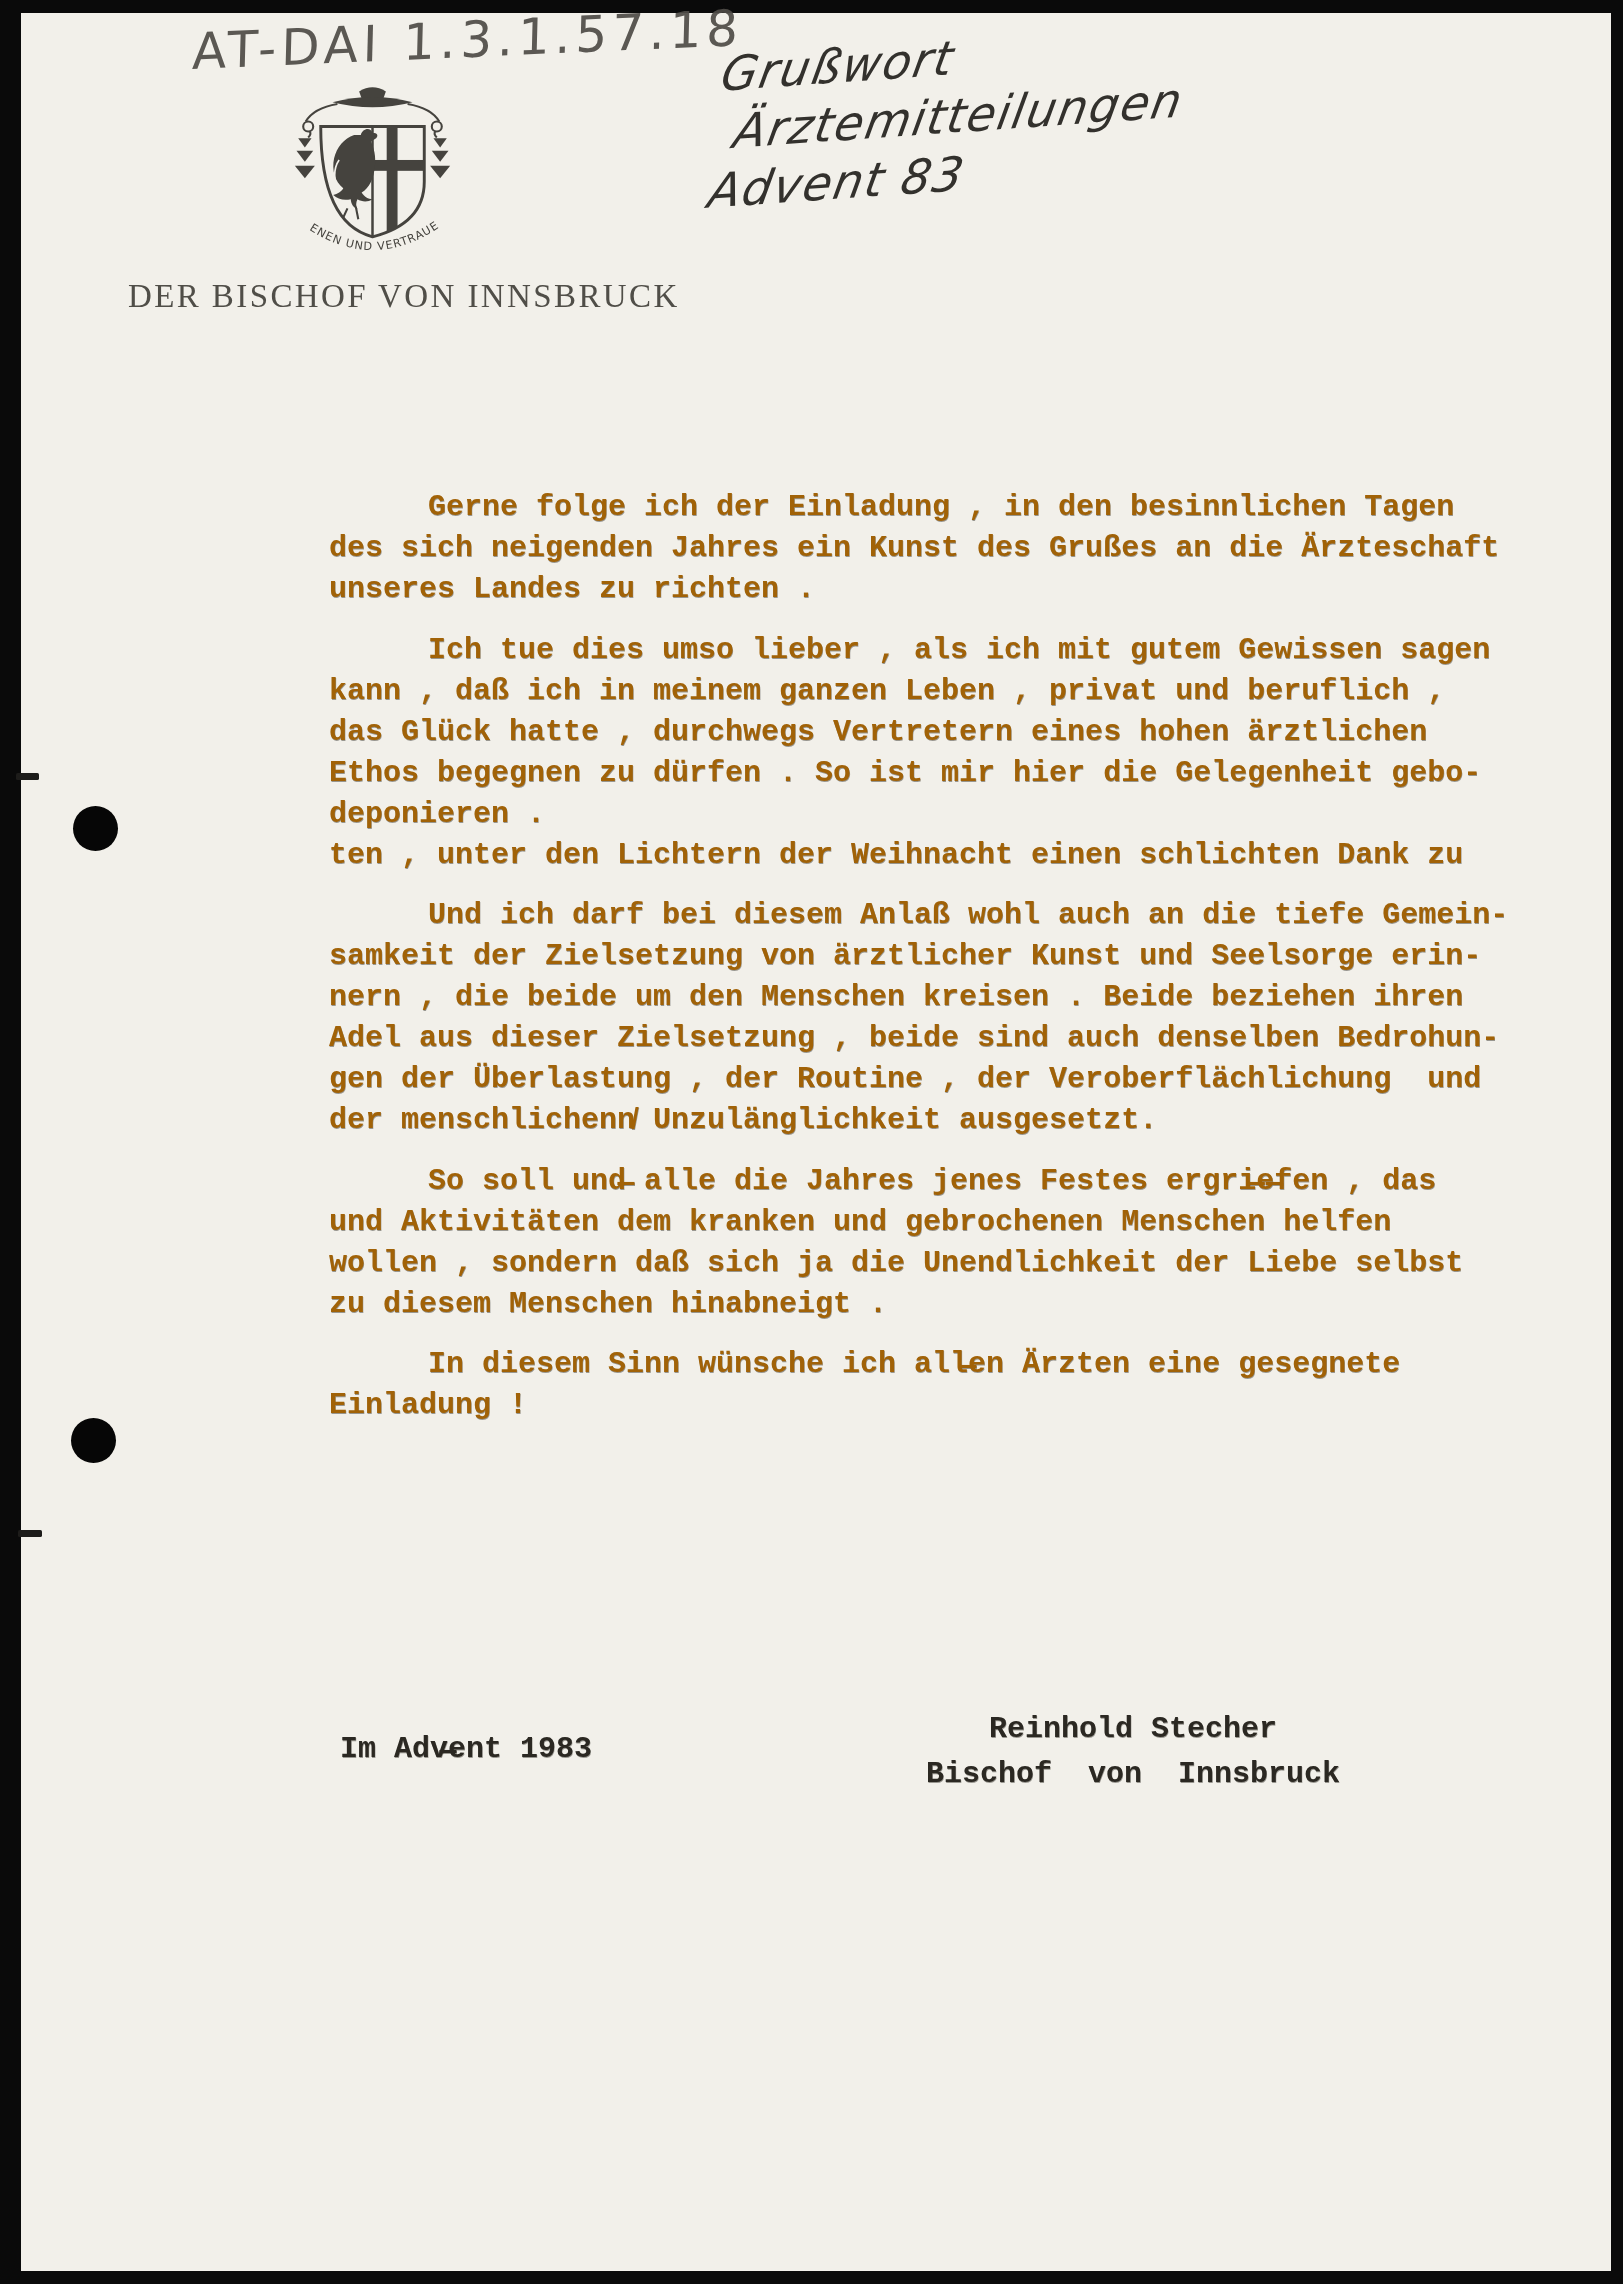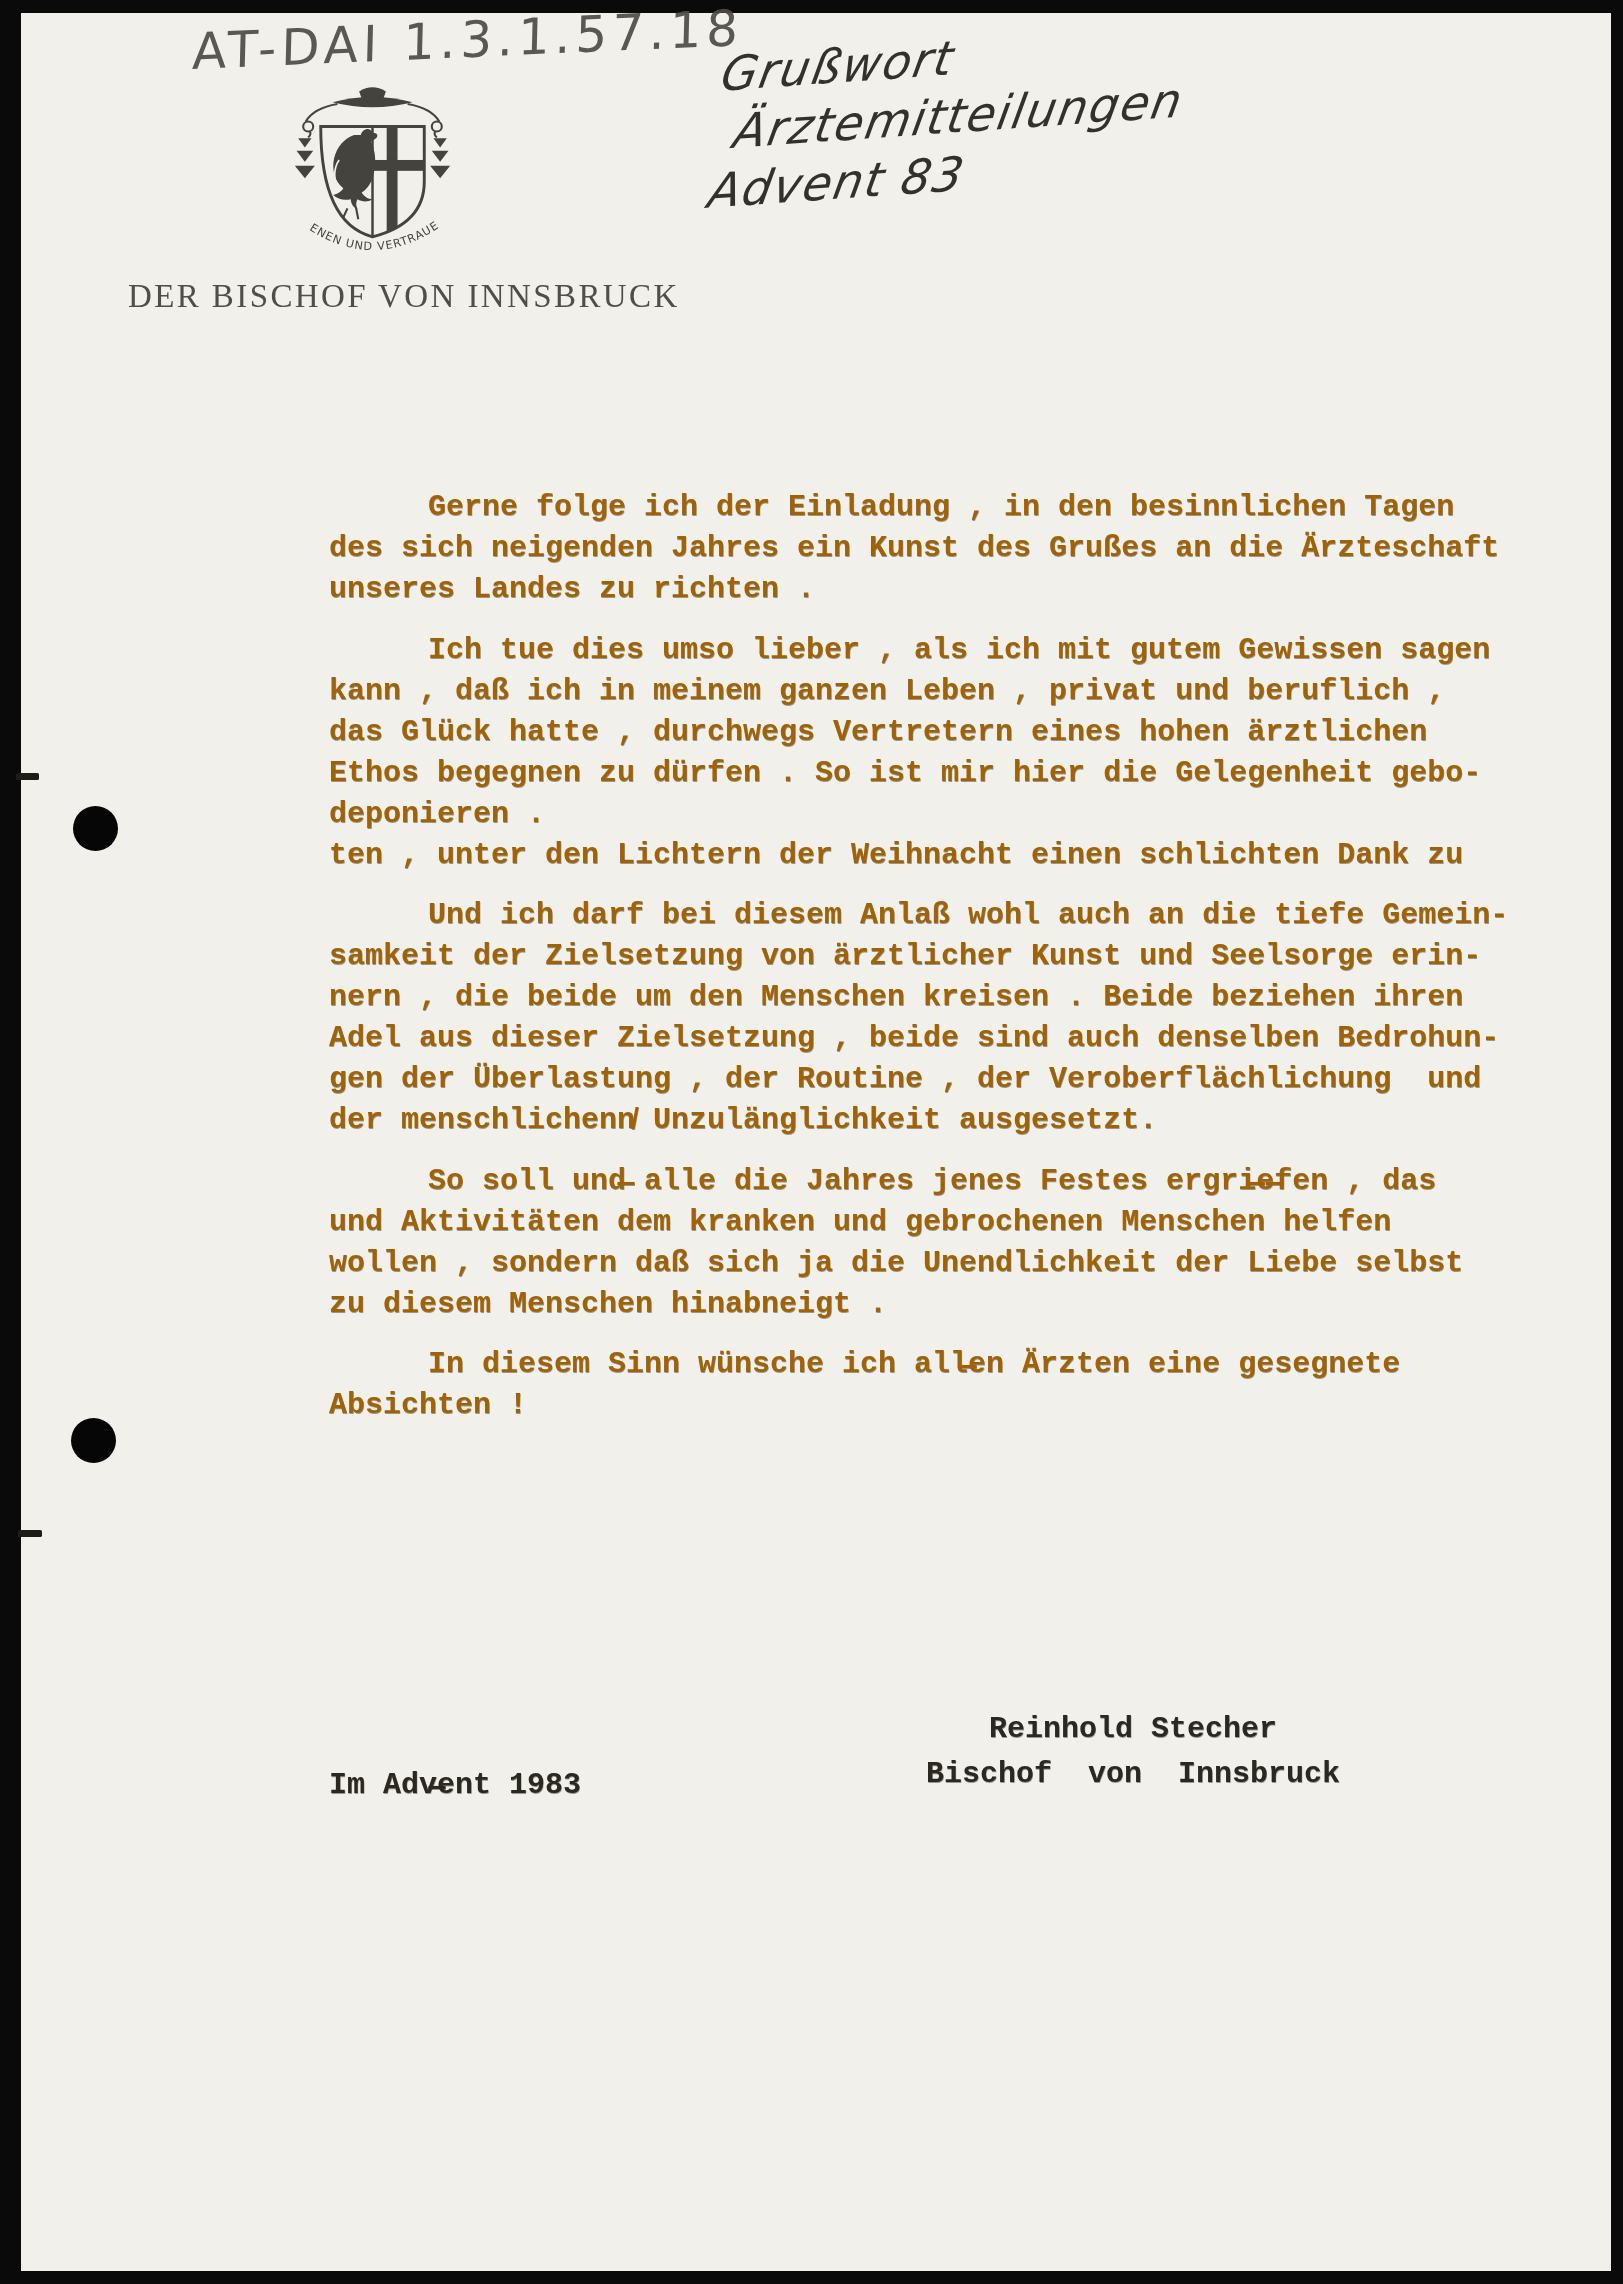--- a/index.html
+++ b/index.html
@@ -72,26 +72,25 @@
     font-size:30px;line-height:41px;
     font-weight:700;
     color:#a16207;
     text-shadow:0.5px 0.5px 0.6px rgba(43,40,34,0.45);
   }
   .tw-line{white-space:pre;}
   .tw-line.para{text-indent:99px;margin-top:19.5px;}
   .tw-line.para:first-child{margin-top:0;}
 
   .date-line{
-    position:absolute;left:329px;top:1729px;
+    position:absolute;left:340px;top:1729px;
     font-family:"Liberation Mono", monospace;
     font-size:30px;line-height:41px;font-weight:700;
     color:#2b2822;white-space:pre;
     text-shadow:0.5px 0.5px 0.6px rgba(43,40,34,0.45);
-    margin-top:36px;
   }
   .signature-block{
     position:absolute;left:918px;top:1709px;width:430px;
     text-align:center;
     font-family:"Liberation Mono", monospace;
     font-size:30px;line-height:41px;font-weight:700;
     color:#2b2822;
     text-shadow:0.5px 0.5px 0.6px rgba(43,40,34,0.45);
   }
   .signature-block .sig-title{margin-top:4px;white-space:pre;}
@@ -192,21 +191,21 @@
       <div class="tw-line">samkeit der Zielsetzung von ärztlicher Kunst und Seelsorge erin-</div>
       <div class="tw-line">nern , die beide um den Menschen kreisen . Beide beziehen ihren</div>
       <div class="tw-line">Adel aus dieser Zielsetzung , beide sind auch denselben Bedrohun-</div>
       <div class="tw-line">gen der Überlastung , der Routine , der Veroberflächlichung  und</div>
       <div class="tw-line">der menschlichenn̸ Unzulänglichkeit ausgesetzt.</div>
       <div class="tw-line para">So soll und̶ alle die Jahres jenes Festes ergri̶e̶fen , das</div>
       <div class="tw-line">und Aktivitäten dem kranken und gebrochenen Menschen helfen</div>
       <div class="tw-line">wollen , sondern daß sich ja die Unendlichkeit der Liebe selbst</div>
       <div class="tw-line">zu diesem Menschen hinabneigt .</div>
       <div class="tw-line para">In diesem Sinn wünsche ich all̶en Ärzten eine gesegnete</div>
-      <div class="tw-line">Absichten !</div>
+      <div class="tw-line">Einladung !</div>
     </div>
 
   <div class="date-line">Im Adv̶ent 1983</div>
 
   <div class="signature-block">
     <div class="sig-name">Reinhold Stecher</div>
     <div class="sig-title">Bischof  von  Innsbruck</div>
   </div>
 
 </div>

